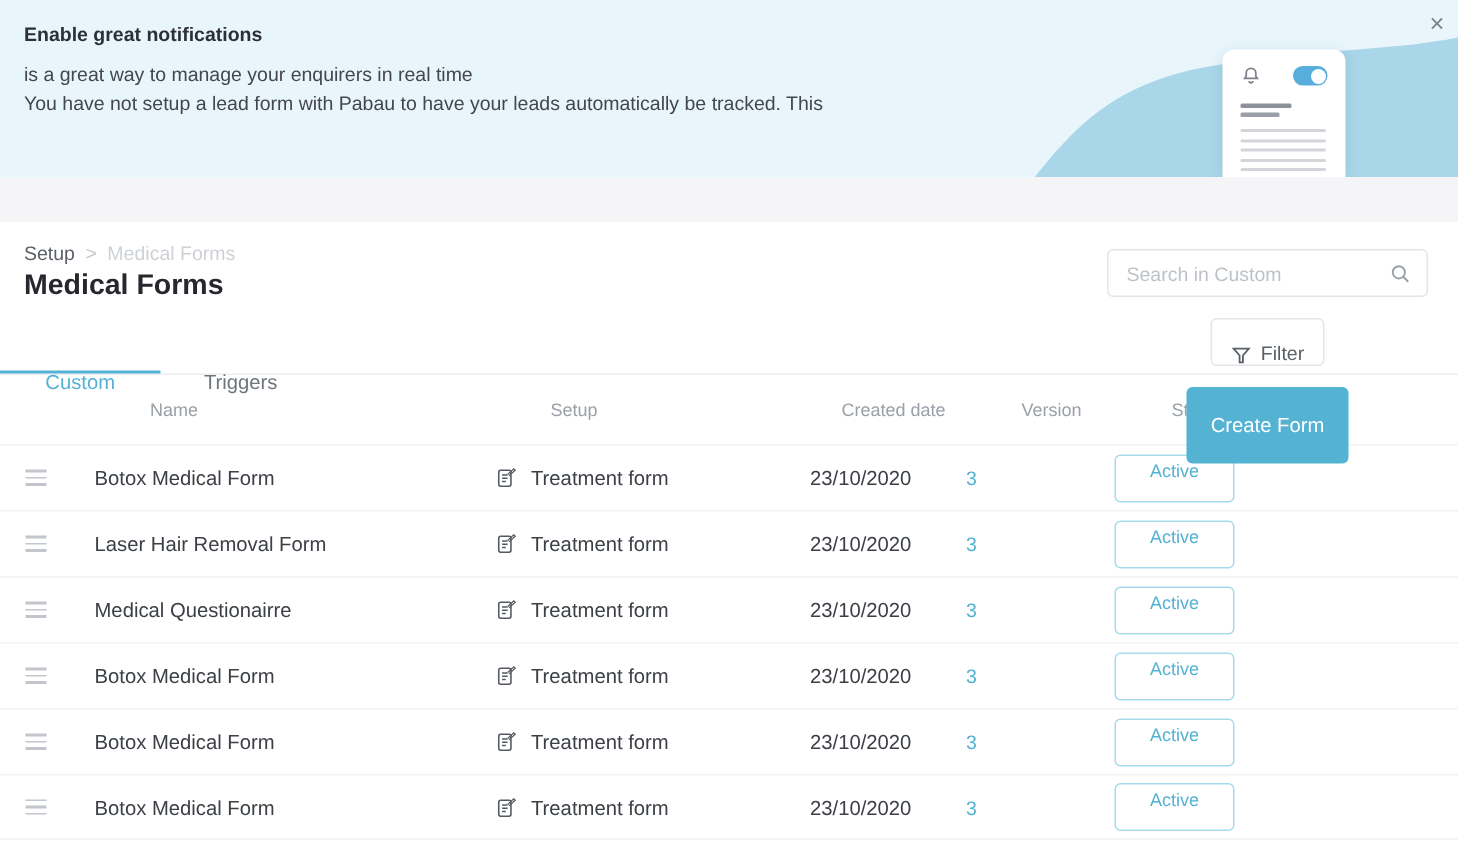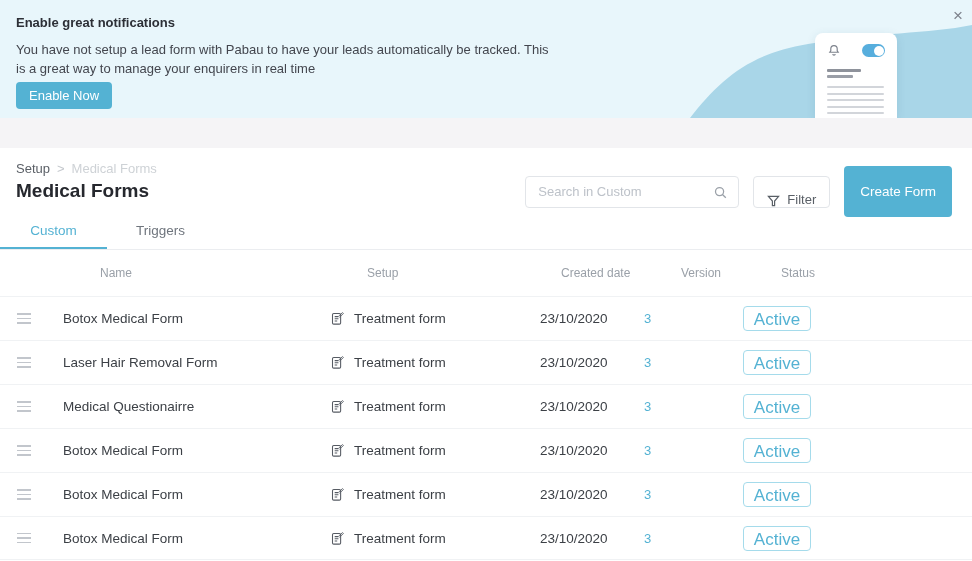--- a/index.html
+++ b/index.html
@@ -31,55 +31,55 @@
   .strip { width: 100%; height: 30px; background: #f5f4f6; }
 
   
   .content { position: relative; background: #fff; }
   .page-head { position: relative; height: 70px; }
   .breadcrumb { position: absolute; left: 16px; top: 13px; font-size: 13px; }
   .crumb-root { color: #5a5f66; cursor: pointer; }
   .crumb-sep { color: #c3c7cc; margin: 0 7px; }
   .crumb-cur { color: #ced2d6; }
   .page-title { position: absolute; left: 16px; top: 32px; font-size: 19px; font-weight: 700; color: #26282e; }
-  .head-actions { position: absolute; right: 20px; top: 18px; display: flex; gap: 14px; align-items: center; }
+  .head-actions { position: absolute; right: 20px; top: 18px; display: flex; gap: 14px; align-items: center; flex-direction: column; }
   .search-box { position: relative; width: 214px; height: 32px; border: 1px solid #e2e5e9; border-radius: 4px; background: #fff; }
   .search-box input { width: 100%; height: 100%; border: none; outline: none; background: transparent;
     padding: 0 32px 0 12px; font-size: 13px; font-family: "Liberation Sans", sans-serif; color: #3c4046; }
   .search-box input::placeholder { color: #bdc2c9; }
   .search-ic { position: absolute; right: 10px; top: 8px; }
   .btn-ghost { height: 32px; background: #fff; border: 1px solid #e2e5e9; border-radius: 4px; padding: 0 13px;
     display: flex; align-items: flex-end; gap: 7px; font-size: 13px; color: #595f66; cursor: pointer;
     font-family: "Liberation Sans", sans-serif; }
   .btn-create { height: 51px; padding: 0 16px; font-size: 13.5px; }
 
   
   .tabs { display: flex; height: 32px; border-bottom: 1px solid #ebedf0; }
-  .tab { width: 107px; text-align: center; font-size: 13.5px; color: #6f757d; cursor: pointer; line-height: 26px; }
+  .tab { width: 107px; text-align: center; font-size: 13.5px; color: #6f757d; cursor: pointer; line-height: 26px; margin-top: 24px; }
   .tab.active { color: var(--accent, #54b2d3); border-bottom: 2px solid var(--accent, #54b2d3); }
 
   
   .thead, .tr { display: grid; grid-template-columns: 48px 267px 209px 106px 100px 1fr; align-items: center; }
   .thead { height: 46px; font-size: 12px; color: #9aa0a8; padding-left: 37px; }
   .th-name { padding-left: 15px; }
   .th-type { padding-left: 15px; }
   .th-version { padding-left: 14px; }
   .th-status { padding-left: 14px; }
   .tr { height: 44px; border-top: 1px solid #f0f2f4; font-size: 13.5px; color: #3c4046; }
   .tr:last-child { border-bottom: 1px solid #f0f2f4; }
   .td-handle { display: flex; justify-content: center; }
   .drag { display: flex; flex-direction: column; gap: 3px; cursor: grab; padding: 3px; }
   .drag span { display: block; width: 14px; height: 1.5px; background: #c2c6cc; }
   .td-name { padding-left: 15px; cursor: pointer; }
   .td-type { padding-left: 15px; display: flex; align-items: center; gap: 9px; }
   .td-date { padding-left: 16px; }
   .td-version { padding-left: 14px; color: var(--accent, #54b2d3); font-size: 13px; cursor: pointer; }
   .td-status { padding-left: 13px; }
-  .badge { display: inline-block; width: 68px; text-align: center; padding: 3px 0 0; border: 1px solid #a5dbeb;
-    border-radius: 4px; color: var(--accent, #54b2d3); font-size: 17px; background: #fff; cursor: pointer; }
+  .badge { display: inline-block; width: 80px; text-align: center; padding: 3px 0 13px; border: 1px solid #a5dbeb;
+    border-radius: 4px; color: var(--accent, #54b2d3); font-size: 12px; background: #fff; cursor: pointer; }
   svg { display: block; }
 </style>
 </head>
 <body>
 
 <div class="page">
 
   <div class="banner">
     <svg class="wave" width="282" height="118" viewBox="0 0 282 118">
       <path d="M0 118 C 30 80, 58 54, 118 44 C 188 32, 238 34, 282 25 L 282 118 Z" fill="#a9d6e8"></path>
@@ -101,24 +101,23 @@
         <div class="ln l"></div>
         <div class="ln l"></div>
         <div class="ln l"></div>
         <div class="ln l"></div>
 
       </div>
     </div>
     <div class="banner-close">×</div>
     <div class="banner-title">Enable great notifications</div>
     <div class="banner-body">
+      <div>is a great way to manage your enquirers in real time</div>
       <div>You have not setup a lead form with Pabau to have your leads automatically be tracked. This</div>
-      <div>is a great way to manage your enquirers in real time</div>
-    </div>
-    <button class="btn-primary banner-cta">Enable Now</button>
+    </div>
   </div>
 
   <div class="strip"></div>
 
   <div class="content">
 
     <div class="page-head">
       <div class="breadcrumb">
         <span class="crumb-root">Setup</span><span class="crumb-sep">&gt;</span><span class="crumb-cur">Medical Forms</span>
       </div>

